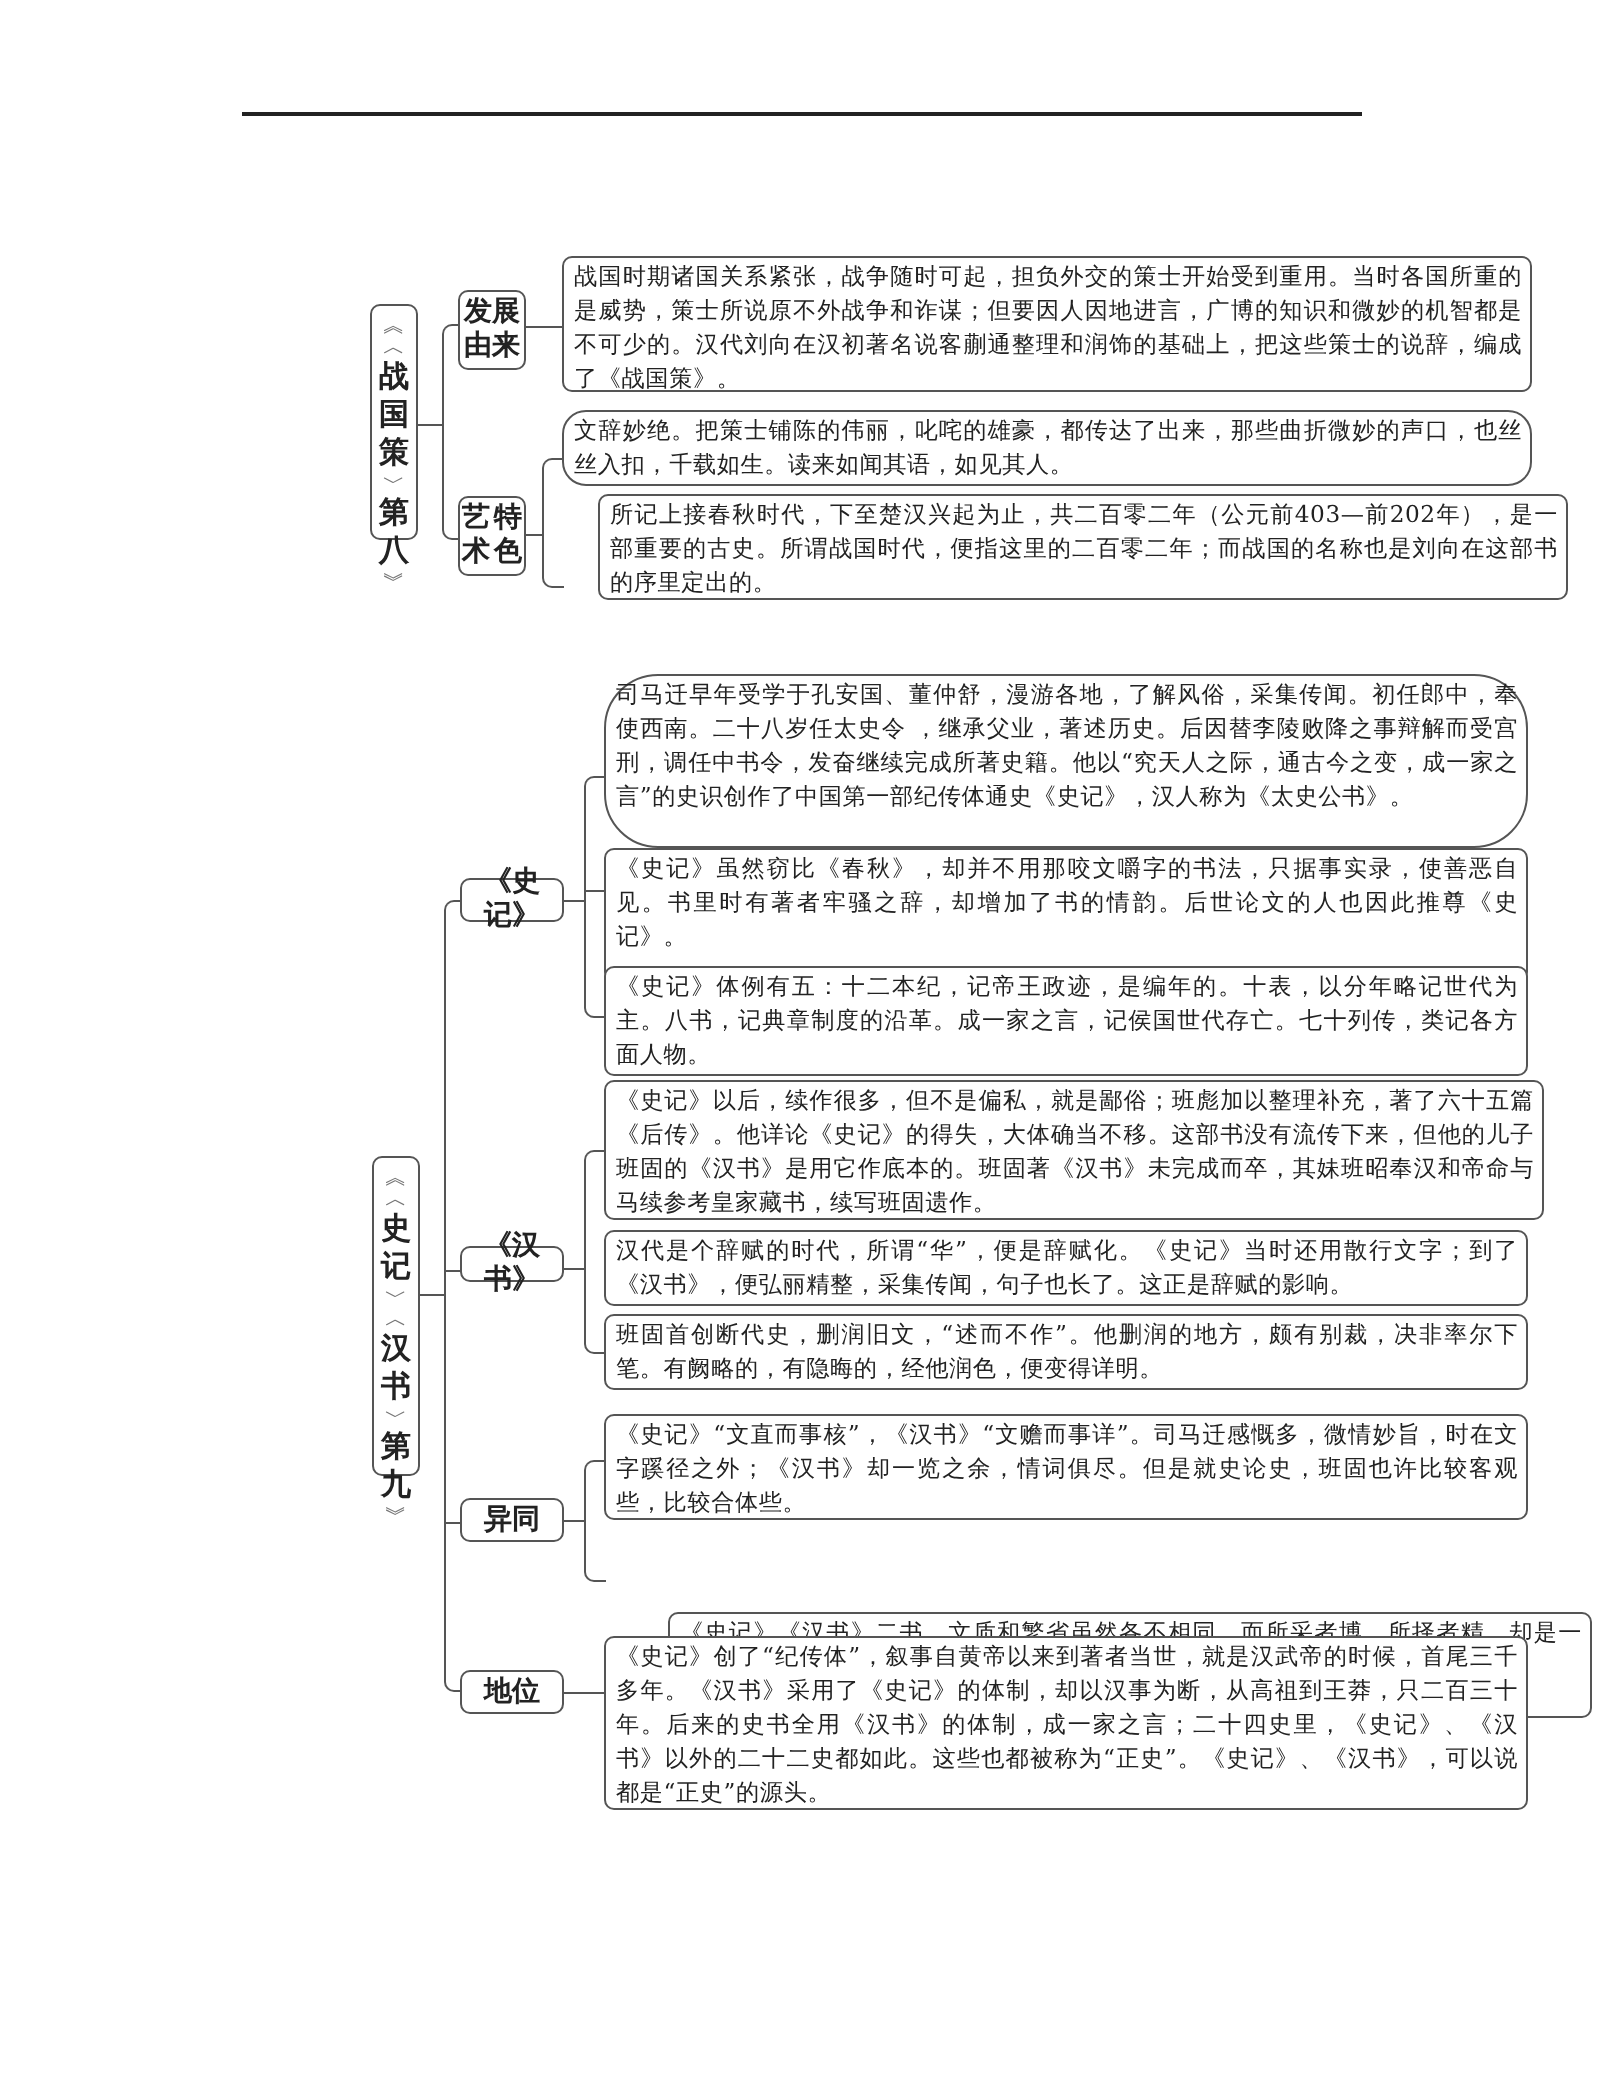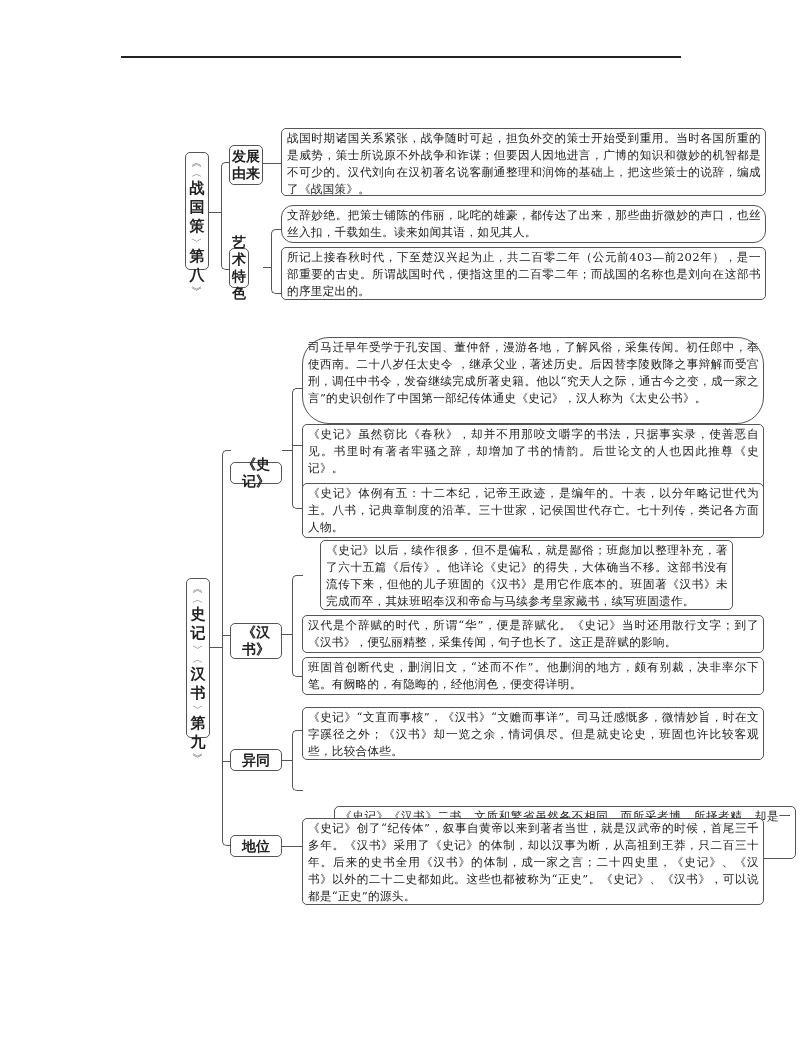--- a/index.html
+++ b/index.html
@@ -49,30 +49,30 @@
 <div class="br-bot" style="left:221px; top:212px; width:8px; height:57px;"></div>
 
 <div class="node" style="left:229px; top:145px; width:34px; height:40px; flex-direction:column;text-align:right;">
   <span>发展</span>
   <span>由来</span>
 </div>
 <div class="ln h" style="left:263px; top:163px; width:18px;"></div>
 
 <div class="leaf" style="left:281px; top:128px; width:485px; height:68px;">战国时期诸国关系紧张，战争随时可起，担负外交的策士开始受到重用。当时各国所重的是威势，策士所说原不外战争和诈谋；但要因人因地进言，广博的知识和微妙的机智都是不可少的。汉代刘向在汉初著名说客蒯通整理和润饰的基础上，把这些策士的说辞，编成了《战国策》。</div>
 
-<div class="node" style="left:229px; top:248px; width:20px; height:40px; flex-direction:column;align-items:center;">
+<div class="node" style="left:229px; top:248px; width:34px; height:40px; flex-direction:row;align-items:center;">
   <span>艺术</span>
   <span>特色</span>
 </div>
 <div class="ln h" style="left:263px; top:267px; width:8px;"></div>
 <div class="br-top" style="left:271px; top:229px; width:10px; height:38px;"></div>
 <div class="br-bot" style="left:271px; top:267px; width:10px; height:26px;"></div>
 
 <div class="leaf" style="left:281px; top:205px; width:485px; height:38px;border-radius:12px;">文辞妙绝。把策士铺陈的伟丽，叱咤的雄豪，都传达了出来，那些曲折微妙的声口，也丝丝入扣，千载如生。读来如闻其语，如见其人。</div>
-<div class="leaf" style="left:281px; top:247px; width:485px; height:53px;">所记上接春秋时代，下至楚汉兴起为止，共二百零二年（公元前403—前202年），是一部重要的古史。所谓战国时代，便指这里的二百零二年；而战国的名称也是刘向在这部书的序里定出的。</div>
+<div class="leaf" style="left:299px; top:247px; width:485px; height:53px;">所记上接春秋时代，下至楚汉兴起为止，共二百零二年（公元前403—前202年），是一部重要的古史。所谓战国时代，便指这里的二百零二年；而战国的名称也是刘向在这部书的序里定出的。</div>
 
 <div class="root" style="left:186px; top:578px; width:24px; height:160px;">
   <span class="br">︽</span>
   <span class="br">︿</span>
   <span>史</span>
   <span>记</span>
   <span class="br">﹀</span>
   <span class="br">︿</span>
   <span>汉</span>
   <span>书</span>
@@ -81,40 +81,40 @@
   <span>九</span>
   <span class="br">︾</span>
 </div>
 
 <div class="ln h" style="left:210px; top:647px; width:12px;"></div>
 <div class="br-top" style="left:222px; top:450px; width:8px; height:197px;"></div>
 <div class="br-bot" style="left:222px; top:647px; width:8px; height:198px;"></div>
 <div class="ln h" style="left:222px; top:635px; width:8px;"></div>
 <div class="ln h" style="left:222px; top:761px; width:8px;"></div>
 
-<div class="node" style="left:230px; top:462px; width:52px; height:22px;">
+<div class="node" style="left:230px; top:439px; width:52px; height:22px;">
   <span>《史记》</span>
 </div>
 <div class="ln h" style="left:282px; top:450px; width:10px;"></div>
 <div class="br-top" style="left:292px; top:388px; width:10px; height:62px;"></div>
 <div class="br-bot" style="left:292px; top:450px; width:10px; height:58px;"></div>
 <div class="ln h" style="left:292px; top:445px; width:10px;"></div>
 
 <div class="leaf" style="left:302px; top:337px; width:462px; height:87px;border-radius:27px;">司马迁早年受学于孔安国、董仲舒，漫游各地，了解风俗，采集传闻。初任郎中，奉使西南。二十八岁任太史令 ，继承父业，著述历史。后因替李陵败降之事辩解而受宫刑，调任中书令，发奋继续完成所著史籍。他以“究天人之际，通古今之变，成一家之言”的史识创作了中国第一部纪传体通史《史记》，汉人称为《太史公书》。</div>
 <div class="leaf" style="left:302px; top:424px; width:462px; height:67px;">《史记》虽然窃比《春秋》，却并不用那咬文嚼字的书法，只据事实录，使善恶自见。书里时有著者牢骚之辞，却增加了书的情韵。后世论文的人也因此推尊《史记》。</div>
-<div class="leaf" style="left:302px; top:483px; width:462px; height:55px;">《史记》体例有五：十二本纪，记帝王政迹，是编年的。十表，以分年略记世代为主。八书，记典章制度的沿革。三十世家，记侯国世代存亡。七十列传，类记各方面人物。</div>
+<div class="leaf" style="left:302px; top:483px; width:462px; height:55px;">《史记》体例有五：十二本纪，记帝王政迹，是编年的。十表，以分年略记世代为主。八书，记典章制度的沿革。成一家之言，记侯国世代存亡。七十列传，类记各方面人物。</div>
 
-<div class="node" style="left:230px; top:623px; width:52px; height:36px;">
+<div class="node" style="left:230px; top:623px; width:52px; height:18px;">
   <span>《汉书》</span>
 </div>
 <div class="ln h" style="left:282px; top:634px; width:10px;"></div>
 <div class="br-top" style="left:292px; top:575px; width:10px; height:59px;"></div>
 <div class="br-bot" style="left:292px; top:634px; width:10px; height:42px;"></div>
 
-<div class="leaf" style="left:320px; top:540px; width:413px; height:70px;">《史记》以后，续作很多，但不是偏私，就是鄙俗；班彪加以整理补充，著了六十五篇《后传》。他详论《史记》的得失，大体确当不移。这部书没有流传下来，但他的儿子班固的《汉书》是用它作底本的。班固著《汉书》未完成而卒，其妹班昭奉汉和帝命与马续参考皇家藏书，续写班固遗作。</div>
+<div class="leaf" style="left:302px; top:540px; width:470px; height:70px;">《史记》以后，续作很多，但不是偏私，就是鄙俗；班彪加以整理补充，著了六十五篇《后传》。他详论《史记》的得失，大体确当不移。这部书没有流传下来，但他的儿子班固的《汉书》是用它作底本的。班固著《汉书》未完成而卒，其妹班昭奉汉和帝命与马续参考皇家藏书，续写班固遗作。</div>
 <div class="leaf" style="left:302px; top:615px; width:462px; height:38px;">汉代是个辞赋的时代，所谓“华”，便是辞赋化。《史记》当时还用散行文字；到了《汉书》，便弘丽精整，采集传闻，句子也长了。这正是辞赋的影响。</div>
 <div class="leaf" style="left:302px; top:657px; width:462px; height:38px;">班固首创断代史，删润旧文，“述而不作”。他删润的地方，颇有别裁，决非率尔下笔。有阙略的，有隐晦的，经他润色，便变得详明。</div>
 
 <div class="node" style="left:230px; top:749px; width:52px; height:22px;align-items:center;">
   <span>异同</span>
 </div>
 <div class="ln h" style="left:282px; top:760px; width:10px;"></div>
 <div class="br-top" style="left:292px; top:730px; width:10px; height:30px;"></div>
 <div class="br-bot" style="left:292px; top:760px; width:10px; height:30px;"></div>
 

